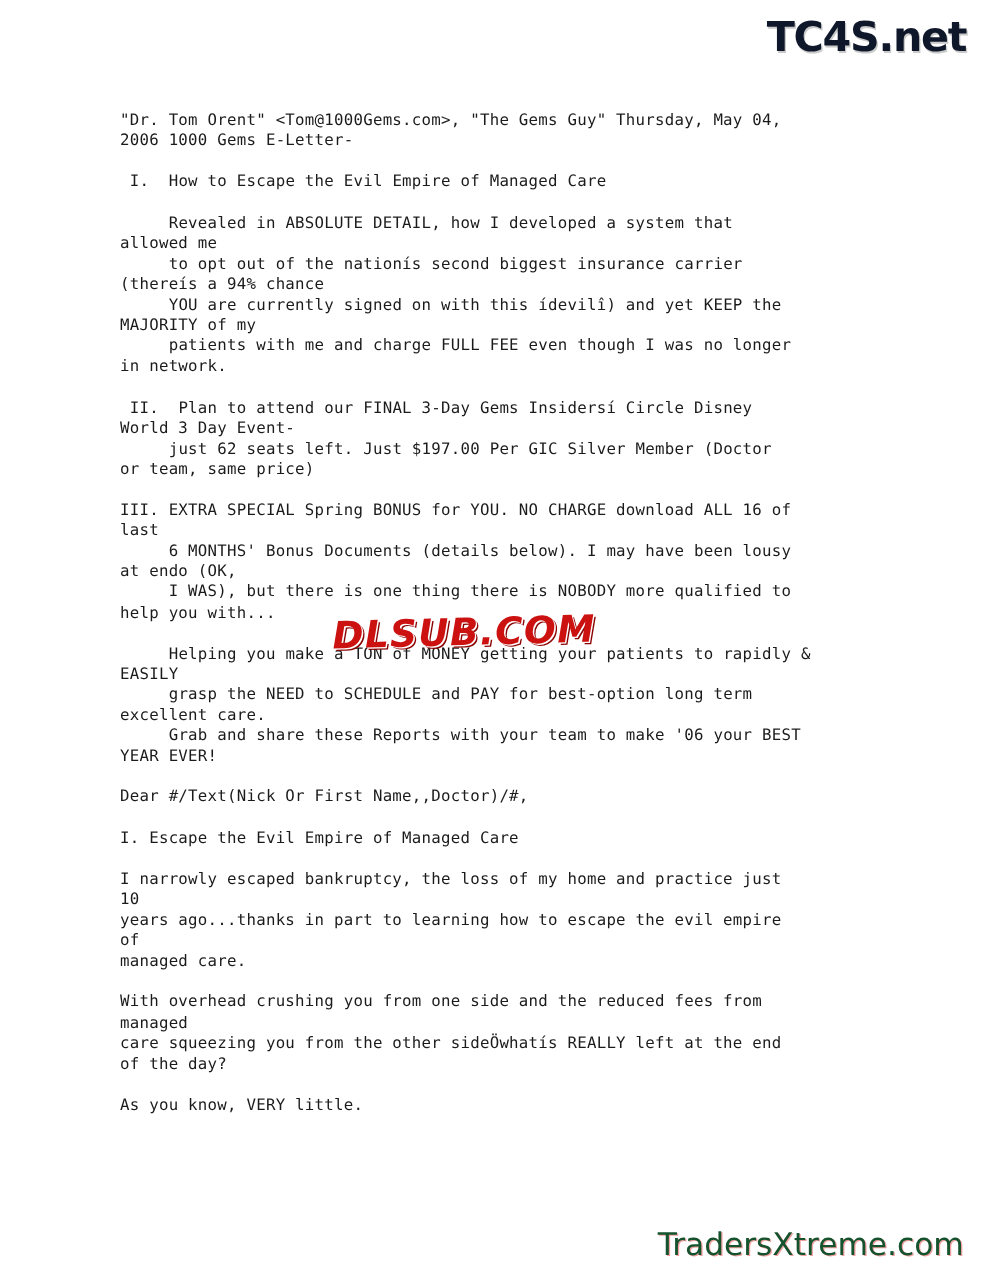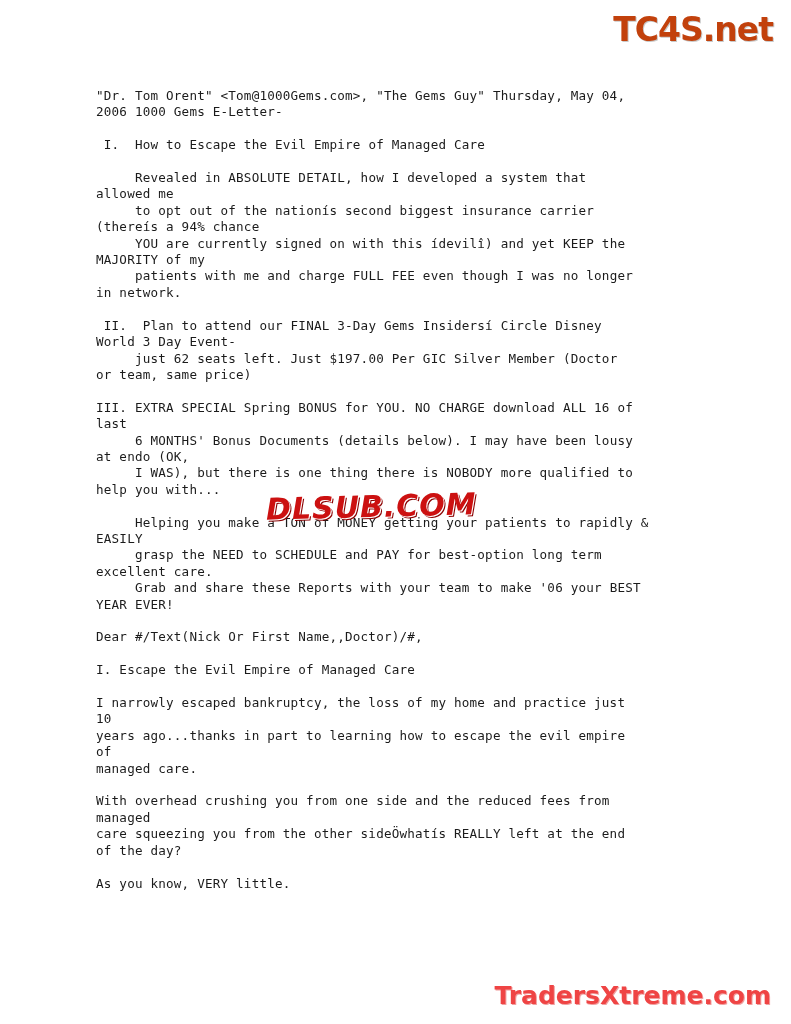--- a/index.html
+++ b/index.html
@@ -21,33 +21,33 @@
   }
   
   .brand-top {
     position: absolute;
     top: 10px;
     right: 18px;
     font-family: "DejaVu Sans", sans-serif;
     font-weight: bold;
     font-size: 33px;
     letter-spacing: -1px;
-    color: #c2410c;
+    color: #0f172a;
     text-shadow: 1px 1px 0 #c9c9c9;
     margin-left: 24px;
   }
   
   .brand-bottom {
     position: absolute;
     bottom: 14px;
     right: 20px;
     font-family: "DejaVu Sans", sans-serif;
-    font-weight: bold;
+    font-weight: normal;
     font-size: 25px;
-    color: #ef4444;
+    color: #14532d;
     text-shadow: 1px 1px 0 #f0a0a0;
   }
   
   .doc-text {
     position: absolute;
     left: 96px;
     top: 88px;
     width: 610px;
     font-family: "DejaVu Sans Mono", monospace;
     font-size: 12.6px;

